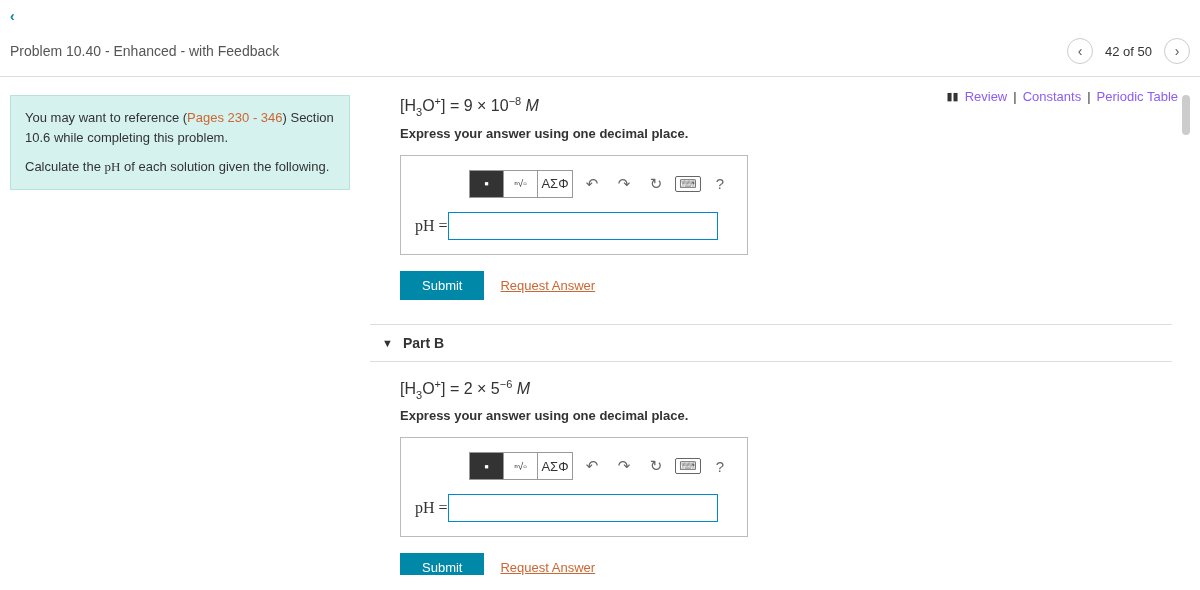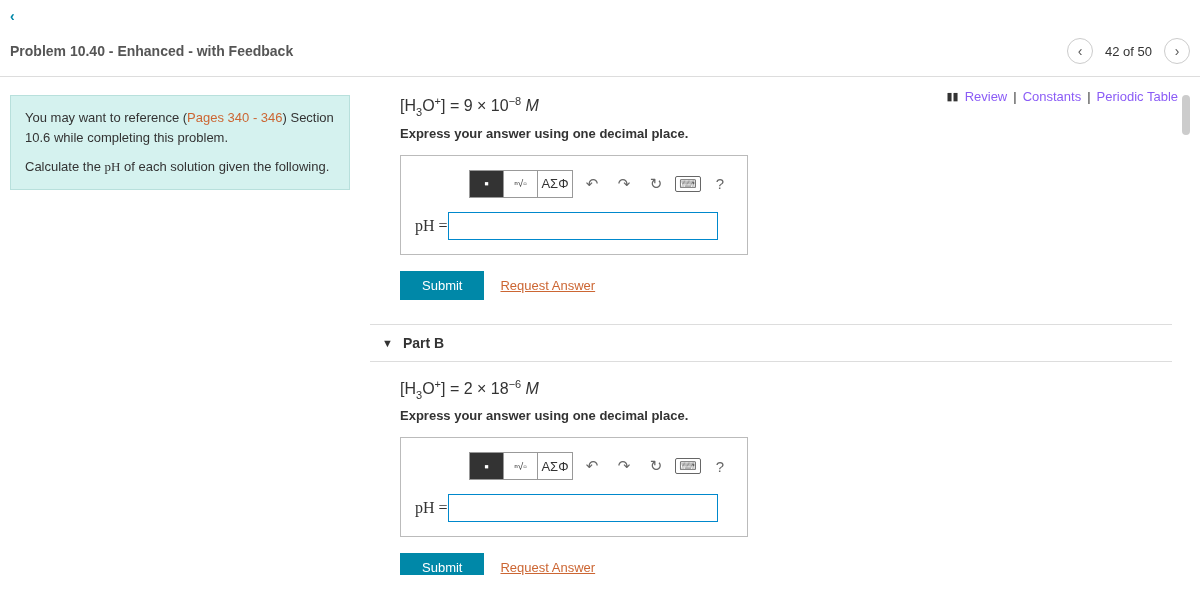--- a/index.html
+++ b/index.html
@@ -1,21 +1,21 @@
 <!DOCTYPE html>
 <html><head>
 <meta charset="utf-8">
 <style>
 *{box-sizing:border-box;margin:0;padding:0;font-family:Arial,Helvetica,sans-serif}
 body{background:#fff;font-size:13px;color:#333}
 .topbar{padding:8px 10px;}
 .back-link{color:#0088a8;font-weight:bold;font-size:13px;cursor:pointer;display:flex;align-items:center;gap:2px}
 .back-link .chev{font-size:14px;font-weight:bold}
 .title-row{display:flex;justify-content:space-between;align-items:center;padding:6px 10px 12px;border-bottom:1px solid #ddd}
-.problem-title{font-weight:bold;color:#555;font-size:14px}
+.problem-title{font-weight:normal;color:#555;font-size:14px}
 .nav-right{display:flex;align-items:center;gap:12px}
 .nav-btn{width:26px;height:26px;border:1px solid #ccc;border-radius:50%;display:flex;align-items:center;justify-content:center;color:#555;cursor:pointer;font-size:14px;background:#fff}
 .nav-count{color:#333;font-size:13px}
 .main{display:flex;padding:18px 10px 0;gap:20px}
 .sidebar{width:340px;flex-shrink:0}
 .hint-box{background:#d5f2ef;border:1px solid #b8e0dc;padding:12px 14px;font-size:13px;line-height:1.5;color:#333}
 .hint-box .lnk{color:#cc6633}
 .hint-box .desc{margin-top:10px}
 .pH{font-family:'Times New Roman',serif}
 .content{flex:1;position:relative}
@@ -66,21 +66,21 @@
     <div class="nav-btn">
         <span>›</span>
       </div>
   </div>
 </div>
 
 <div class="main">
   <div class="sidebar">
     <div class="hint-box">
       <div>
-        <span>You may want to reference (</span><span class="lnk">Pages 340 - 346</span><span>) Section 10.6 while completing this problem.</span>
+        <span>You may want to reference (</span><span class="lnk">Pages 230 - 346</span><span>) Section 10.6 while completing this problem.</span>
       </div>
       <div class="desc">
         <span>Calculate the </span><span class="pH">pH</span><span> of each solution given the following.</span>
       </div>
     </div>
   </div>
 
   <div class="content">
     <div class="top-links">
       <span class="book-icon">▮▮</span>
@@ -133,21 +133,21 @@
           <a class="request-link">Request Answer</a>
         </div>
       </div>
 
       <div class="part">
         <div class="part-header">
           <span class="caret">▼</span>
           <span class="label">Part B</span>
         </div>
         <div class="equation">
-          <span>[H</span><sub>3</sub><span>O</span><sup>+</sup><span>] = 2 × 18</span><sup>−6</sup><i> M</i>
+          <span>[H</span><sub>3</sub><span>O</span><sup>+</sup><span>] = 2 × 5</span><sup>−6</sup><i> M</i>
         </div>
         <div class="instruct">Express your answer using one decimal place.</div>
         <div class="answer-box">
           <div class="toolbar">
             <div class="tool-group">
               <div class="tool-btn sel">
                   <span>▪</span>
                 </div>
               <div class="tool-btn">
                   <span style="font-size:10px">ⁿ√▫</span>

